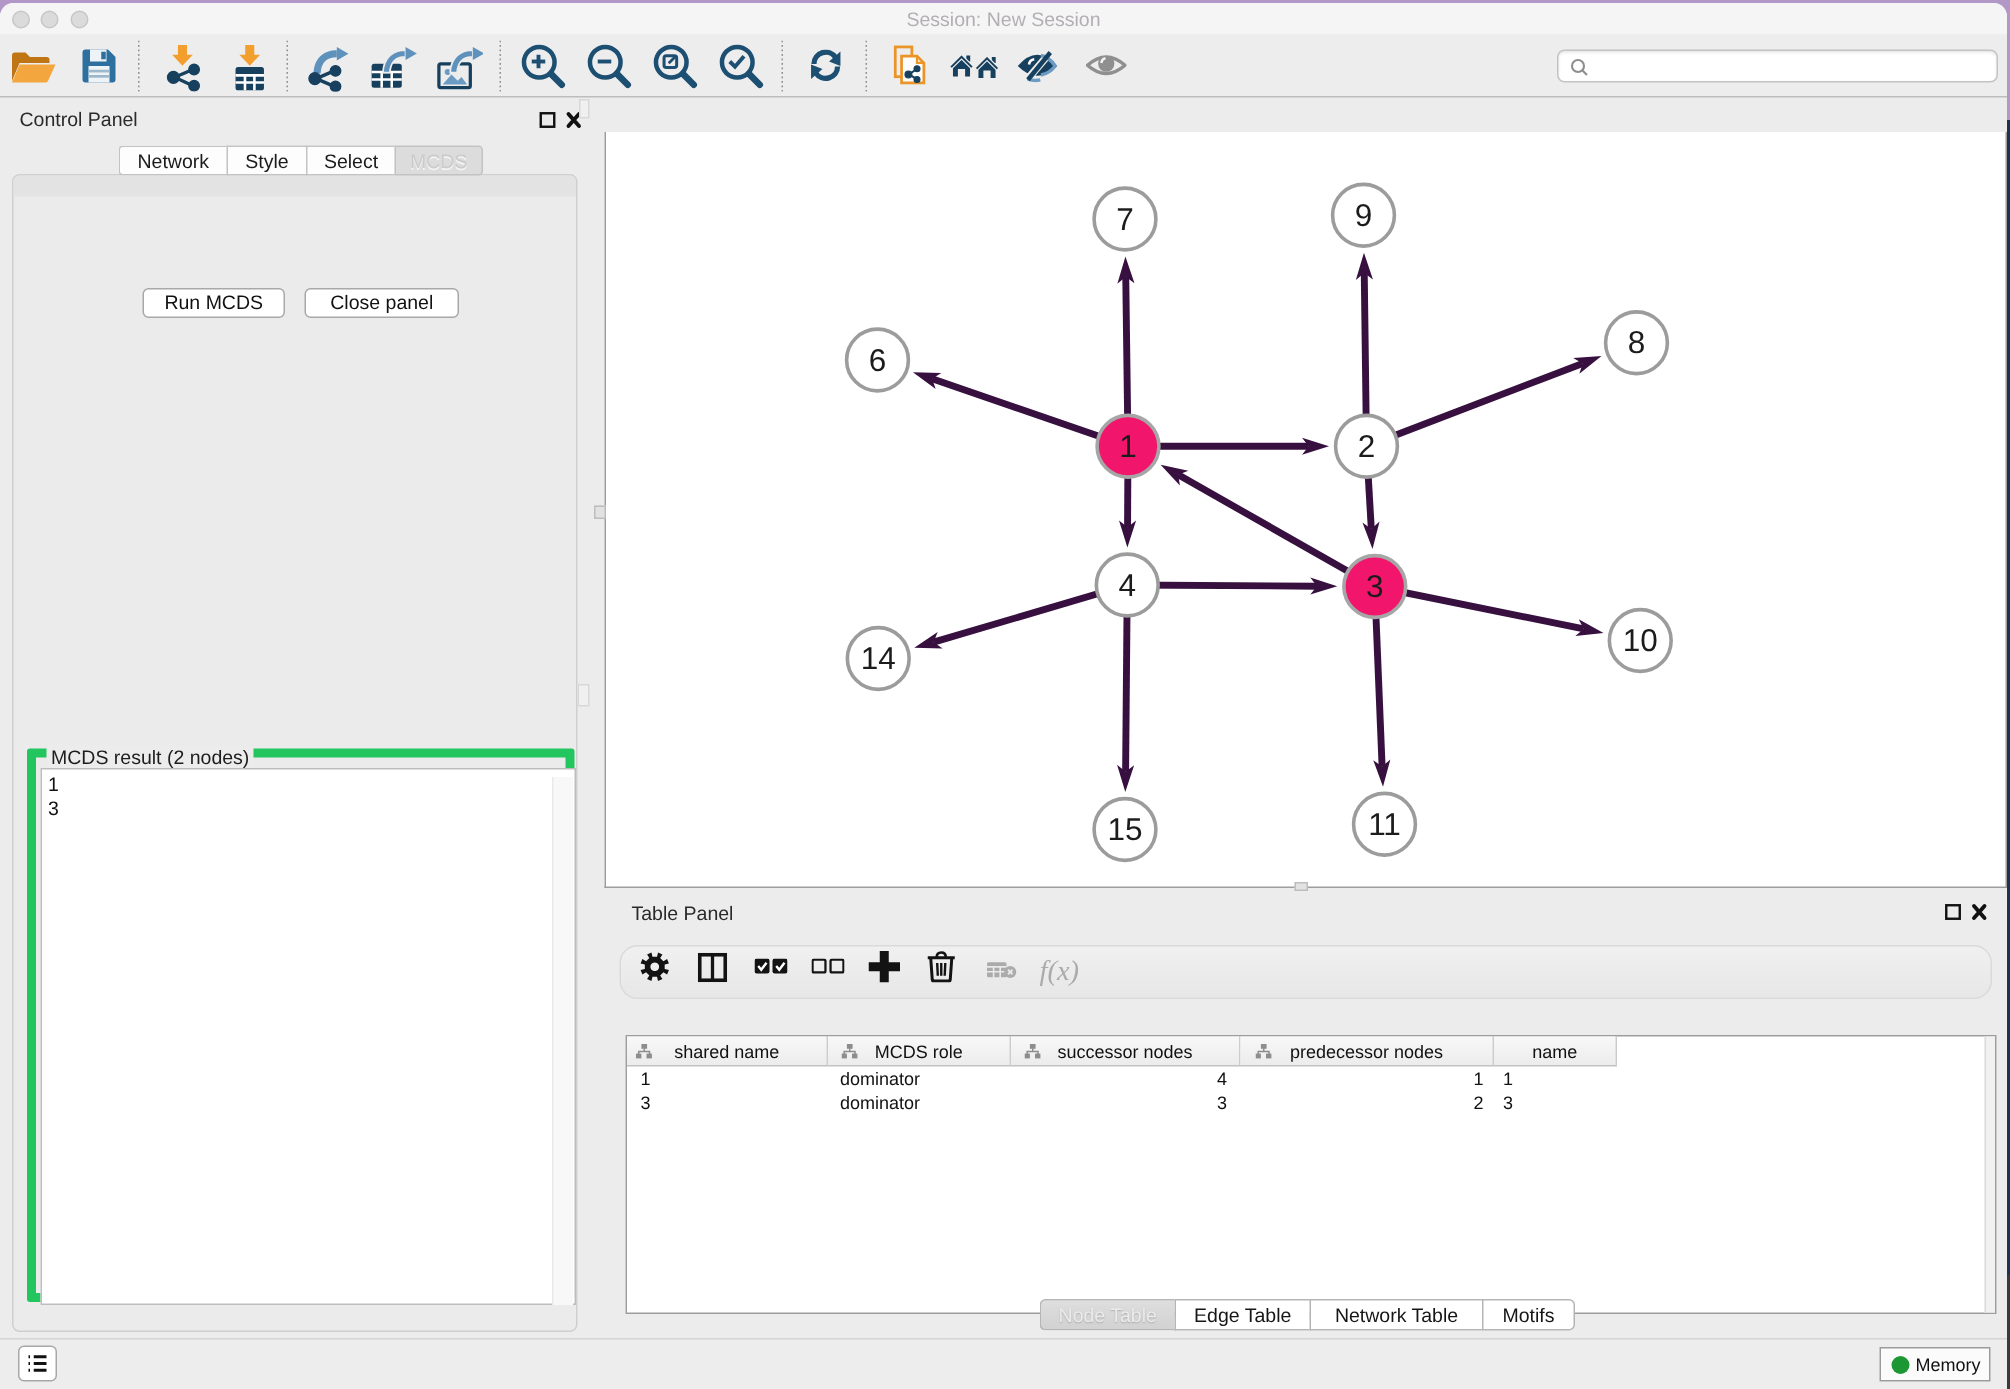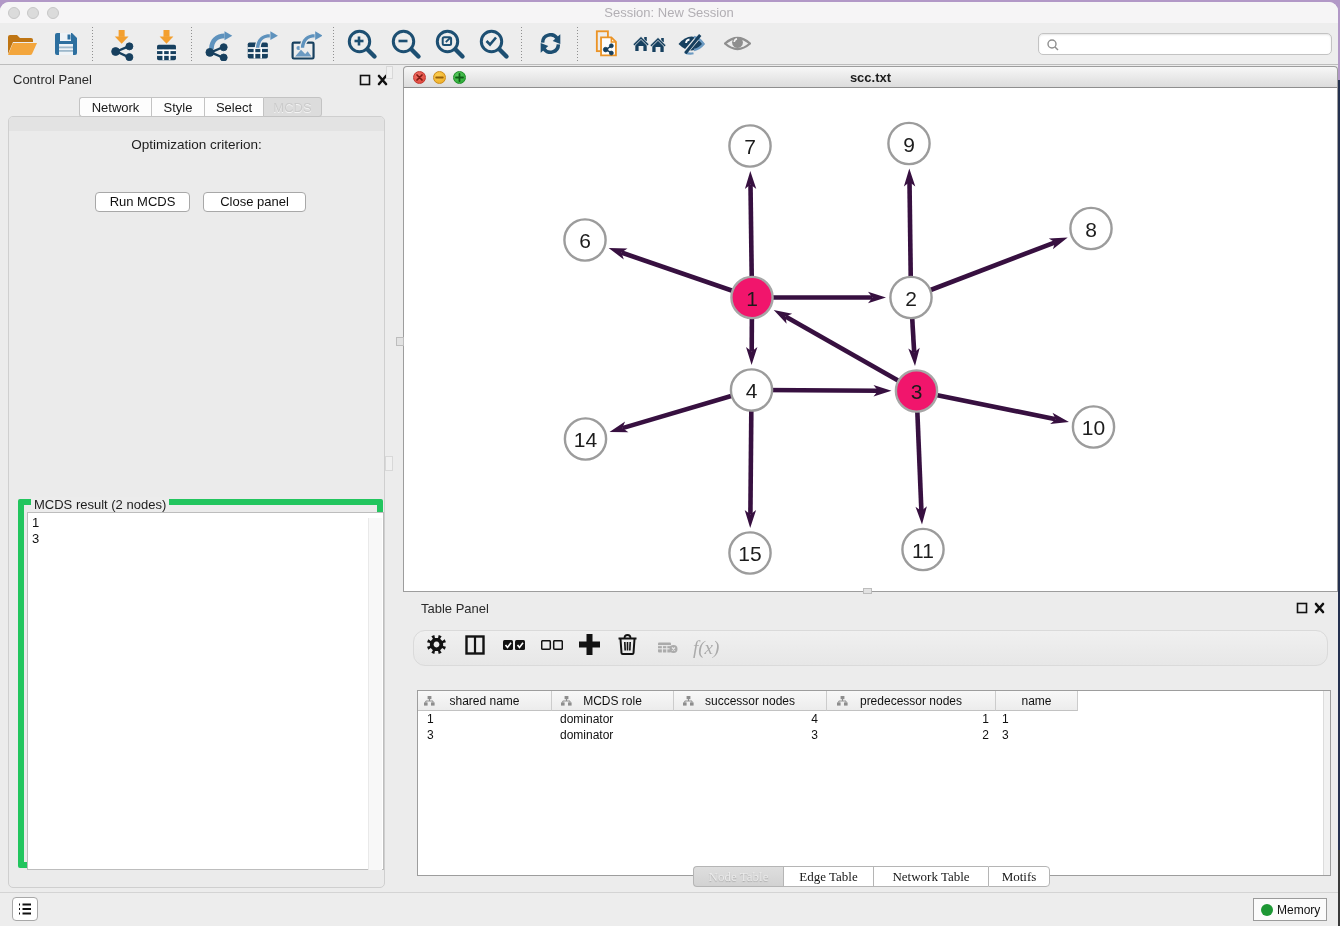--- a/index.html
+++ b/index.html
@@ -32,21 +32,21 @@
 .nwin { position:absolute; left:403px; top:66px; width:935px; height:526px; }
 .ntitle { position:absolute; left:0; top:0; width:100%; height:22px; background:linear-gradient(#f7f7f7,#dcdcdc); border:1px solid #9d9d9d; border-bottom:1px solid #8e8e8e; border-radius:4px 4px 0 0; }
 .ncanvas { position:absolute; left:0; top:22px; width:935px; height:504px; background:#fff; border:1px solid #9d9d9d; border-top:none; }
 .light { position:absolute; top:4px; width:13px; height:13px; border-radius:50%; }
 
 .tpanel { position:absolute; left:403px; top:596px; width:935px; height:296px; background:#ececec; }
 .ttoolbar { position:absolute; left:10px; top:34px; width:915px; height:36px; background:linear-gradient(#f0f0f0,#e7e7e7); border:1px solid #dadada; border-radius:12px; }
 .tbl { position:absolute; left:14px; top:78px; width:914px; height:186px; background:#fff; border:1px solid #9d9d9d;margin-top:16px; }
 .thead { position:absolute; top:0; height:20px; background:linear-gradient(#f8f8f8,#ececec); border-right:1px solid #cccccc; border-bottom:1px solid #c2c2c2; font-size:12px; color:#111; display:flex; align-items:center; justify-content:center; }
 .ttabs { position:absolute; left:290px; top:270px; height:21px; display:flex; font-size:13px; font-weight:400; }
-.ttab { background:#fff; border:1px solid #b5b5b5; border-right:none; color:#161616; display:flex; align-items:center; justify-content:center;font-family:Liberation Serif, serif; }
+.ttab { background:#fff; border:1px solid #b5b5b5; border-right:none; color:#161616; display:flex; align-items:center; justify-content:center; }
 .statusbar { position:absolute; left:0; top:892px; width:1338px; height:34px; background:#ededed; border-top:1px solid #d4d4d4; }
 .memory { position:absolute; right:11px; top:5px; width:74px; height:23px; background:#fbfbfb; border:1px solid #9b9b9b; font-size:12px; color:#111; }
 </style>
 </head>
 <body>
 <div class="win"></div>
 <div class="titlebar">
   <div class="tl" style="left:8px;"></div>
   <div class="tl" style="left:27px;"></div>
   <div class="tl" style="left:47px;"></div>
@@ -260,47 +260,28 @@
     </svg>
   <div class="tabpane">
       <div style="position:absolute;left:0;top:0;width:100%;height:14px;background:#e3e3e3;border-radius:4px 4px 0 0;"></div>
     </div>
   <div class="ctabs">
     <div class="ctab first" style="width:72px;">Network</div>
     <div class="ctab" style="width:53px;">Style</div>
     <div class="ctab" style="width:59px;">Select</div>
     <div class="ctab sel" style="width:59px;">MCDS</div>
   </div>
-  <div class="abs" style="left:8px;top:71px;width:377px;text-align:center;font-size:13.5px;color:#1d1d1d;">Optimization criterion:</div>
   <div class="btn" style="left:95px;top:126px;width:95px;height:20px;line-height:18px;">Run MCDS</div>
   <div class="btn" style="left:203px;top:126px;width:103px;height:20px;line-height:18px;">Close panel</div>
   <div class="fieldset">
     <div class="legend">MCDS result (2 nodes)</div>
     <div class="resultbox">1<br>3<div class="rscroll"></div></div>
   </div>
 </div>
 <div class="nwin">
-  <div class="ntitle">
-    <div class="light" style="left:9px; background:radial-gradient(circle at 35% 30%, #f07168, #dd3f34); border:1px solid #c03931;">
-      <svg width="11" height="11" viewBox="0 0 11 11" style="display:block">
-          <path d="M3 3 L8 8 M8 3 L3 8" stroke="#7e1a12" stroke-width="1.7" stroke-linecap="round"></path>
-        </svg>
-      </div>
-    <div class="light" style="left:29px; background:radial-gradient(circle at 35% 30%, #fbce51, #eda920); border:1px solid #cc8d1c;">
-      <svg width="11" height="11" viewBox="0 0 11 11" style="display:block">
-          <path d="M2.2 5.5 L8.8 5.5" stroke="#96600a" stroke-width="1.8" stroke-linecap="round"></path>
-        </svg>
-      </div>
-    <div class="light" style="left:49px; background:radial-gradient(circle at 35% 30%, #58c95e, #23a52e); border:1px solid #1f8d29;">
-      <svg width="11" height="11" viewBox="0 0 11 11" style="display:block">
-          <path d="M5.5 2 L5.5 9 M2 5.5 L9 5.5" stroke="#0e5e16" stroke-width="1.8" stroke-linecap="round"></path>
-        </svg>
-      </div>
-    <div style="position:absolute;left:0;top:0;width:100%;text-align:center;font-size:13px;font-weight:700;color:#1c1c1c;line-height:22px;">scc.txt</div>
-  </div>
   <div class="ncanvas">
       <svg width="935" height="503" viewBox="0 0 935 503" style="position:absolute;left:0;top:0">
 <line x1="348.0" y1="209.5" x2="346.5" y2="96.5" stroke="#371040" stroke-width="4.6"></line>
 <polygon points="346.3,83.0 352.3,100.9 346.5,96.5 340.9,101.1" fill="#371040"></polygon>
 <line x1="348.0" y1="209.5" x2="217.4" y2="164.5" stroke="#371040" stroke-width="4.6"></line>
 <polygon points="204.6,160.1 223.5,160.6 217.4,164.5 219.8,171.4" fill="#371040"></polygon>
 <line x1="348.0" y1="209.5" x2="468.5" y2="209.5" stroke="#371040" stroke-width="4.6"></line>
 <polygon points="482.0,209.5 464.0,215.2 468.5,209.5 464.0,203.8" fill="#371040"></polygon>
 <line x1="348.0" y1="209.5" x2="347.7" y2="263.5" stroke="#371040" stroke-width="4.6"></line>
 <polygon points="347.6,277.0 342.0,259.0 347.7,263.5 353.4,259.0" fill="#371040"></polygon>

